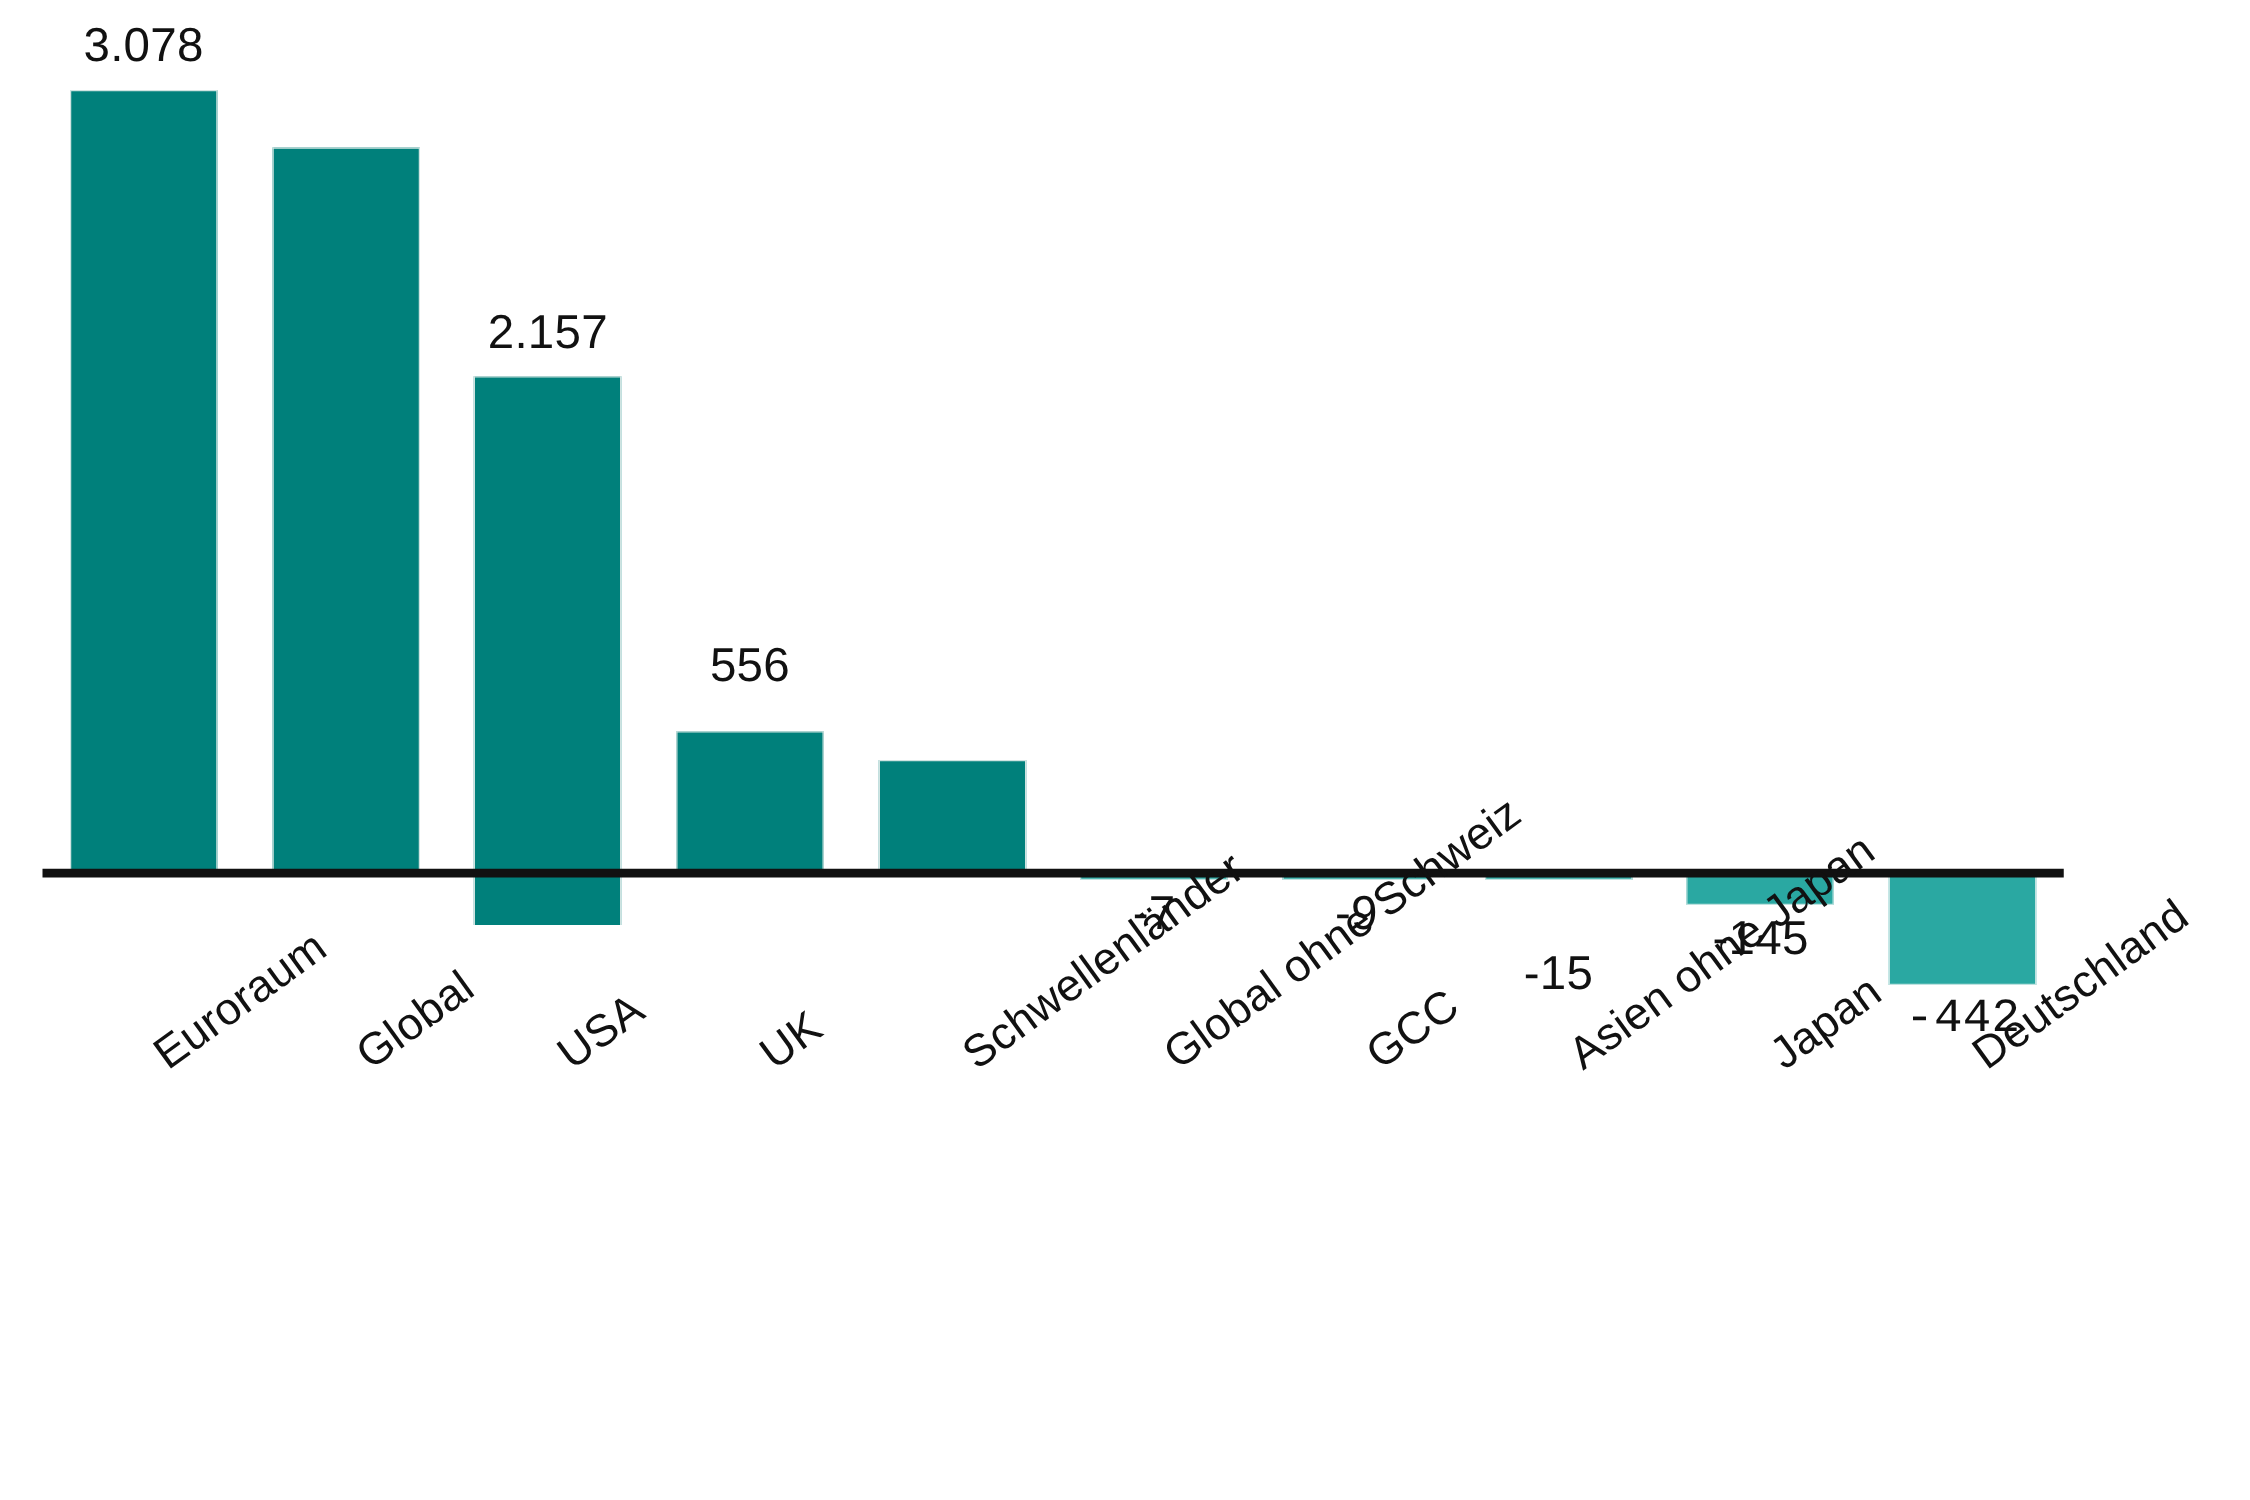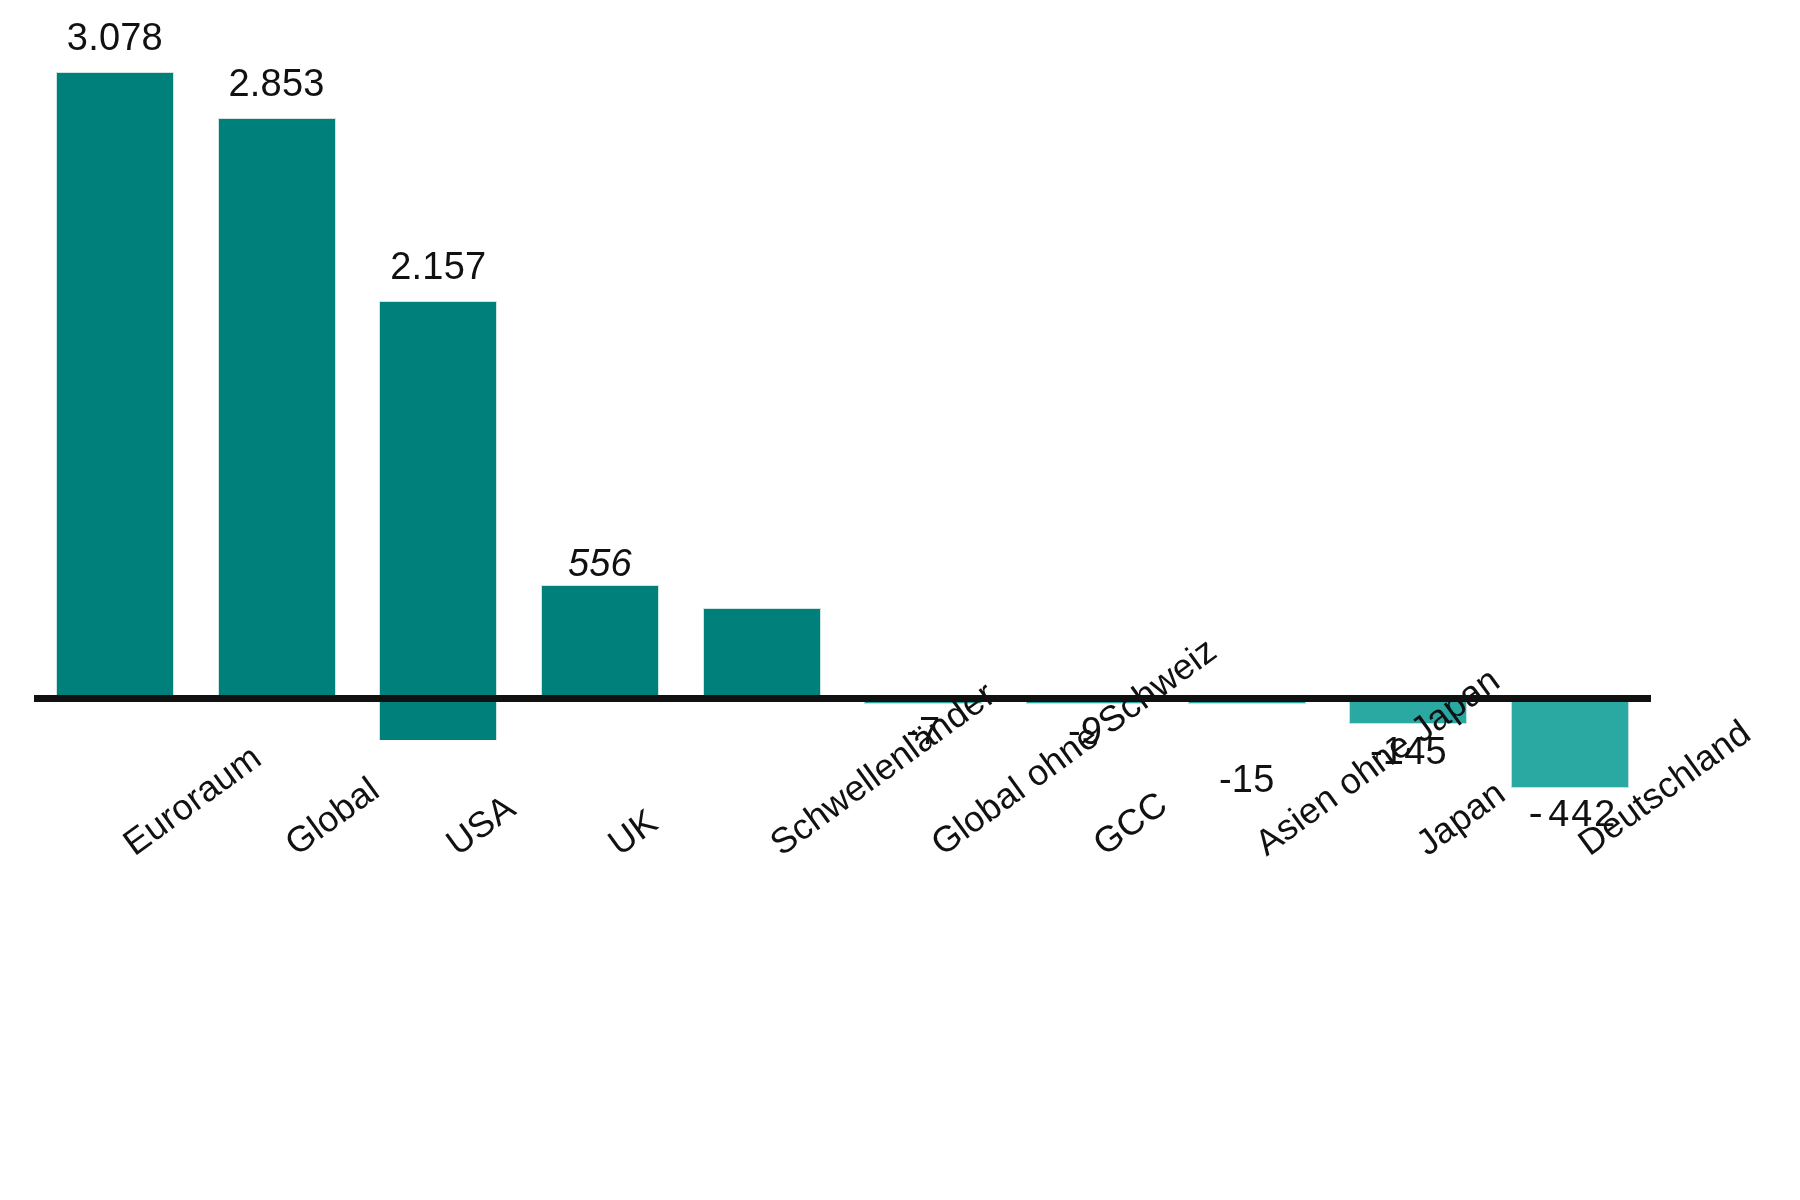--- a/index.html
+++ b/index.html
@@ -101,29 +101,28 @@
 <div id="chart-root">
   <div class="plot-area">
 
     <div id="bars-layer">
         <div class="bar-slot" style="left: 55.85px; width: 118px;">
           <div class="bar pos" style="height: 626px; top: 72px;"></div>
           <div class="value-label" style="top: 16px;">3.078</div>
         </div>
         <div class="bar-slot" style="left: 217.55px; width: 118px;">
           <div class="bar pos" style="height: 580.24px; top: 117.76px;"></div>
-          <div class="value-label" style="top: 61.7602px;">2.853</div>
         </div>
         <div class="bar-slot" style="left: 379.25px; width: 118px; margin-top: 42px;">
           <div class="bar pos" style="height: 438.688px; top: 259.312px;"></div>
           <div class="value-label" style="top: 203.312px;">2.157</div>
         </div>
         <div class="bar-slot" style="left: 540.95px; width: 118px;">
           <div class="bar pos" style="height: 113.079px; top: 584.921px;"></div>
-          <div class="value-label" style="top: 542px; font-style: italic;">556</div>
+          <div class="value-label" style="top: 512px;">556</div>
         </div>
         <div class="bar-slot" style="left: 702.65px; width: 118px;">
           <div class="bar pos" style="height: 90.0968px; top: 607.903px;"></div>
         </div>
         <div class="bar-slot" style="left: 864.35px; width: 118px;">
           <div class="bar neg" style="height: 6px; top: 698px;"></div>
           <div class="value-label" style="top: 710px;">-7</div>
         </div>
         <div class="bar-slot" style="left: 1026.05px; width: 118px;">
           <div class="bar neg" style="height: 6px; top: 698px;"></div>

